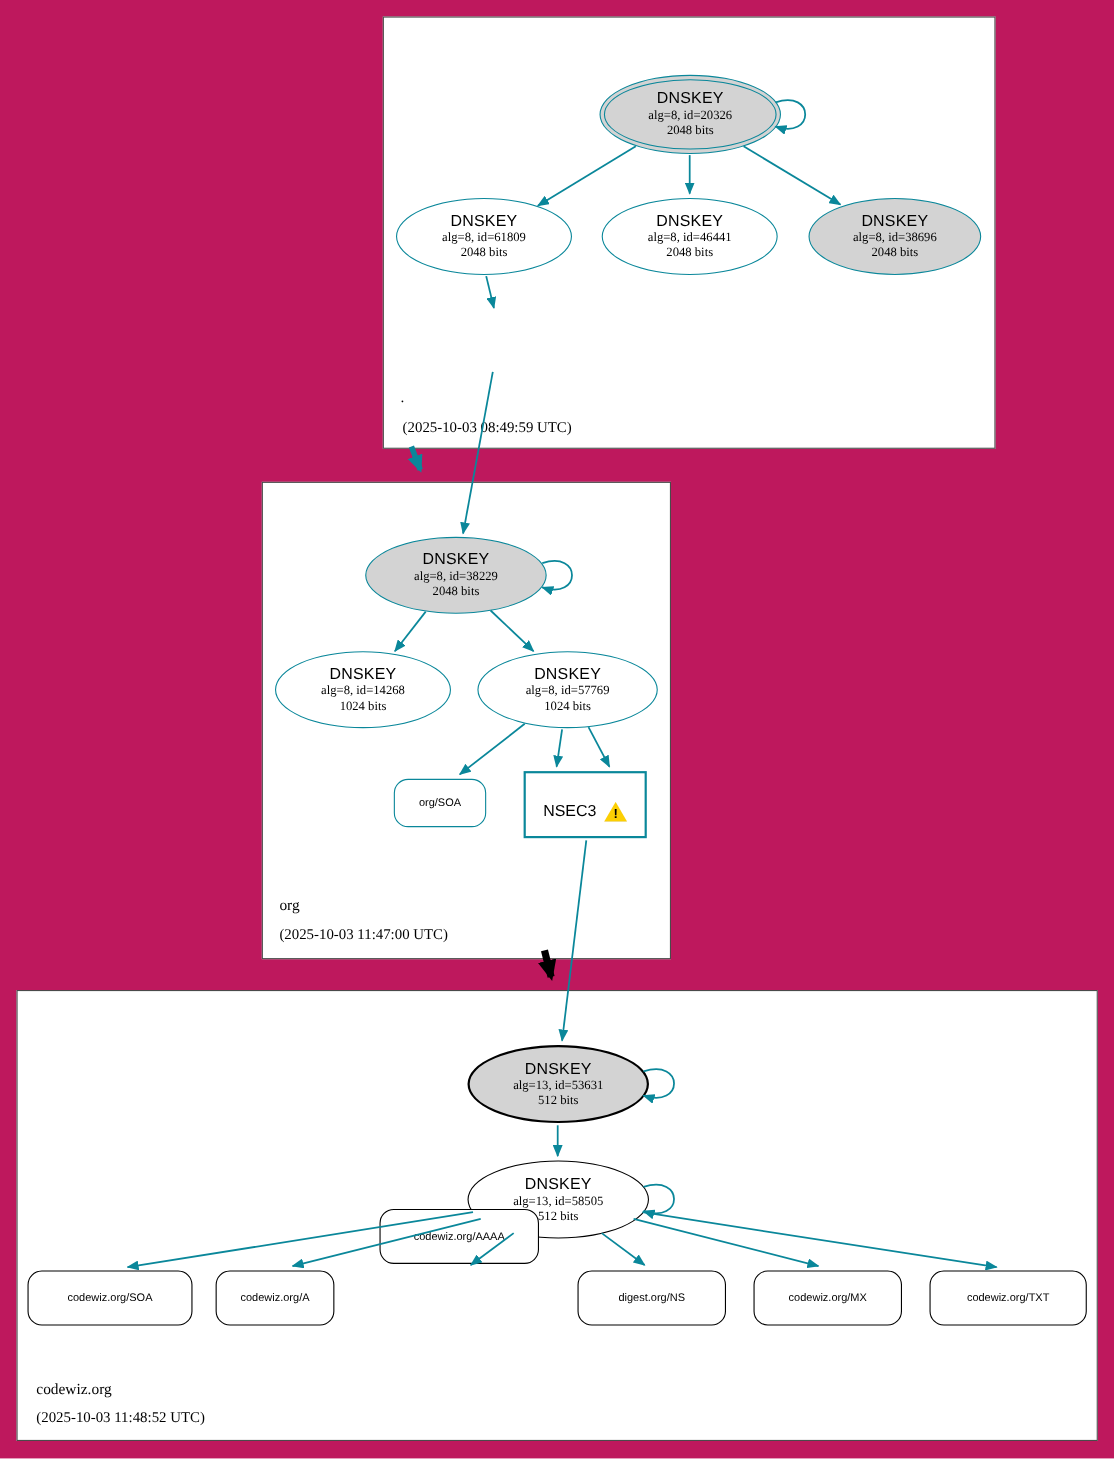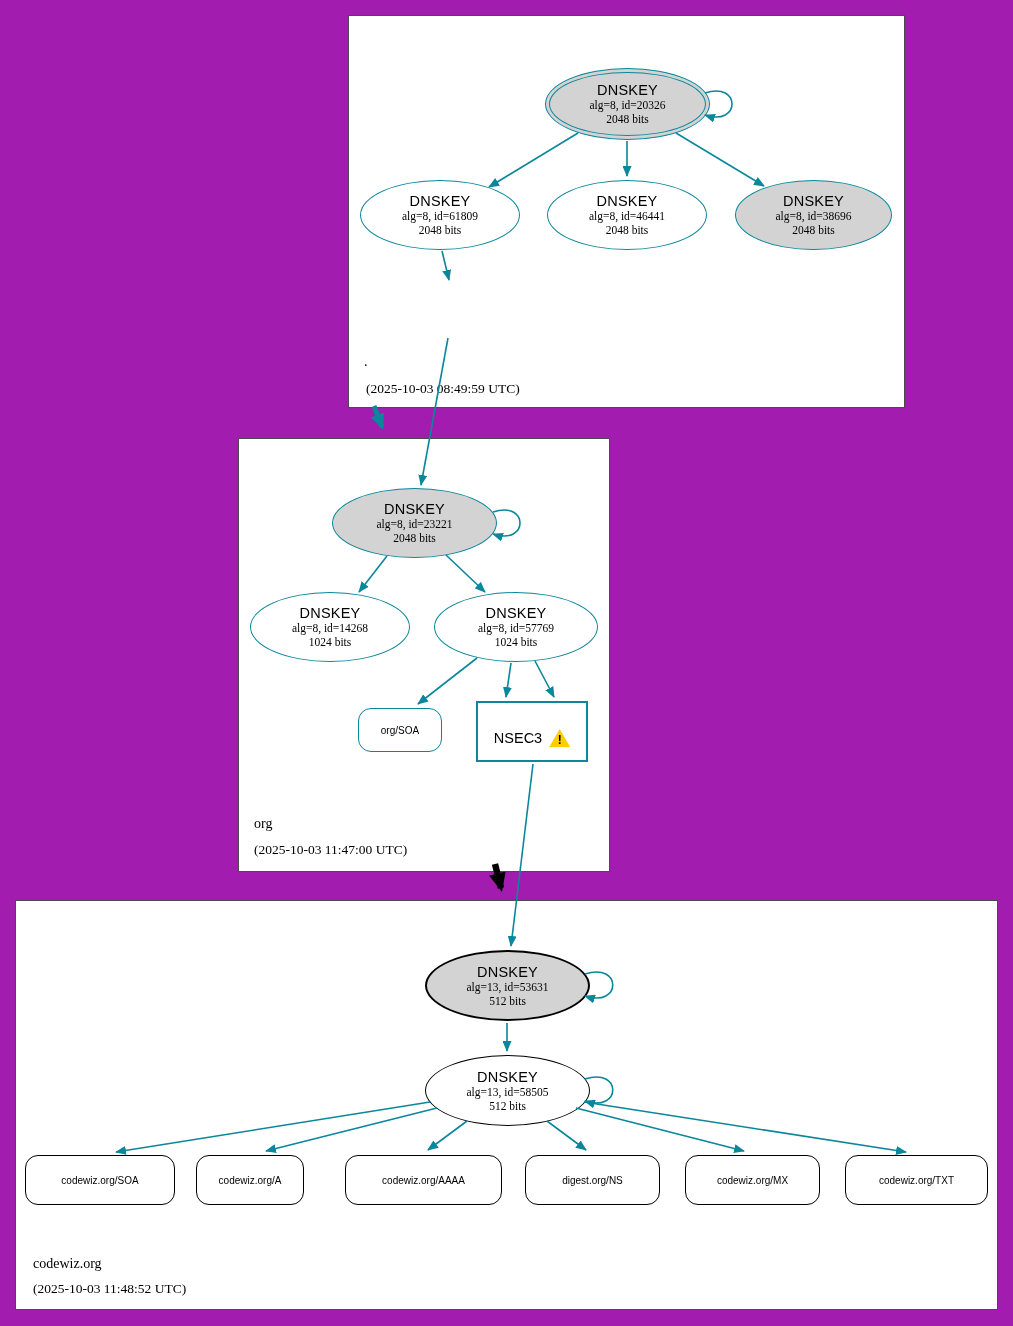--- a/index.html
+++ b/index.html
@@ -1,18 +1,18 @@
 <!DOCTYPE html>
 <html><head>
 <meta charset="utf-8">
 <style>
   *{margin:0;padding:0;box-sizing:border-box}
   html,body{background:#fff}
   body{font-family:"Liberation Sans",sans-serif;color:#000}
-  .canvas{position:relative;width:1013px;height:1326px;background:#a21caf;overflow:hidden}
+  .canvas{position:relative;width:1013px;height:1326px;background:#be185d;overflow:hidden}
 
   .zone-box{position:absolute;border:1px solid #4a4a4a;background:#fff;z-index:1}
 
   .node{position:absolute;display:flex;flex-direction:column;align-items:center;justify-content:center;
         text-align:center;z-index:2;background:#fff}
   .ell{border-radius:50%;border:1.6px solid #0a879a}
   .ell.gray{background:#d3d3d3}
   .ell.blk{border-color:#000}
   .ell.bold{border-width:2.4px}
   .ell.dbl::before{content:"";position:absolute;inset:3px;border:1.4px solid #0a879a;border-radius:50%;pointer-events:none}
@@ -69,21 +69,21 @@
   <div class="node ell gray" style="left:735px;top:180px;width:157px;height:70px">
     <div class="t1">DNSKEY</div>
     <div class="t2">alg=8, id=38696</div>
     <div class="t2">2048 bits</div>
   </div>
   <div class="zlabel" style="left:364px;top:354px">.</div>
   <div class="zts" style="left:366px;top:381px">(2025-10-03 08:49:59 UTC)</div>
 
   <div class="node ell gray" style="left:332px;top:488px;width:165px;height:70px">
     <div class="t1">DNSKEY</div>
-    <div class="t2">alg=8, id=23221</div>
+    <div class="t2">alg=8, id=38229</div>
     <div class="t2">2048 bits</div>
   </div>
   <div class="node ell" style="left:250px;top:592px;width:160px;height:70px">
     <div class="t1">DNSKEY</div>
     <div class="t2">alg=8, id=14268</div>
     <div class="t2">1024 bits</div>
   </div>
   <div class="node ell" style="left:434px;top:592px;width:164px;height:70px">
     <div class="t1">DNSKEY</div>
     <div class="t2">alg=8, id=57769</div>
@@ -116,21 +116,21 @@
     <div class="t1">DNSKEY</div>
     <div class="t2">alg=13, id=58505</div>
     <div class="t2">512 bits</div>
   </div>
   <div class="node rrect" style="left:25px;top:1155px;width:150px;height:50px">
     <span>codewiz.org/SOA</span>
   </div>
   <div class="node rrect" style="left:196px;top:1155px;width:108px;height:50px">
     <span>codewiz.org/A</span>
   </div>
-  <div class="node rrect" style="left:345px;top:1155px;width:157px;height:50px">
+  <div class="node rrect" style="left:345px;top:1099px;width:145px;height:50px">
     <span>codewiz.org/AAAA</span>
   </div>
   <div class="node rrect" style="left:525px;top:1155px;width:135px;height:50px">
     <span>digest.org/NS</span>
   </div>
   <div class="node rrect" style="left:685px;top:1155px;width:135px;height:50px">
     <span>codewiz.org/MX</span>
   </div>
   <div class="node rrect" style="left:845px;top:1155px;width:143px;height:50px">
     <span>codewiz.org/TXT</span>

